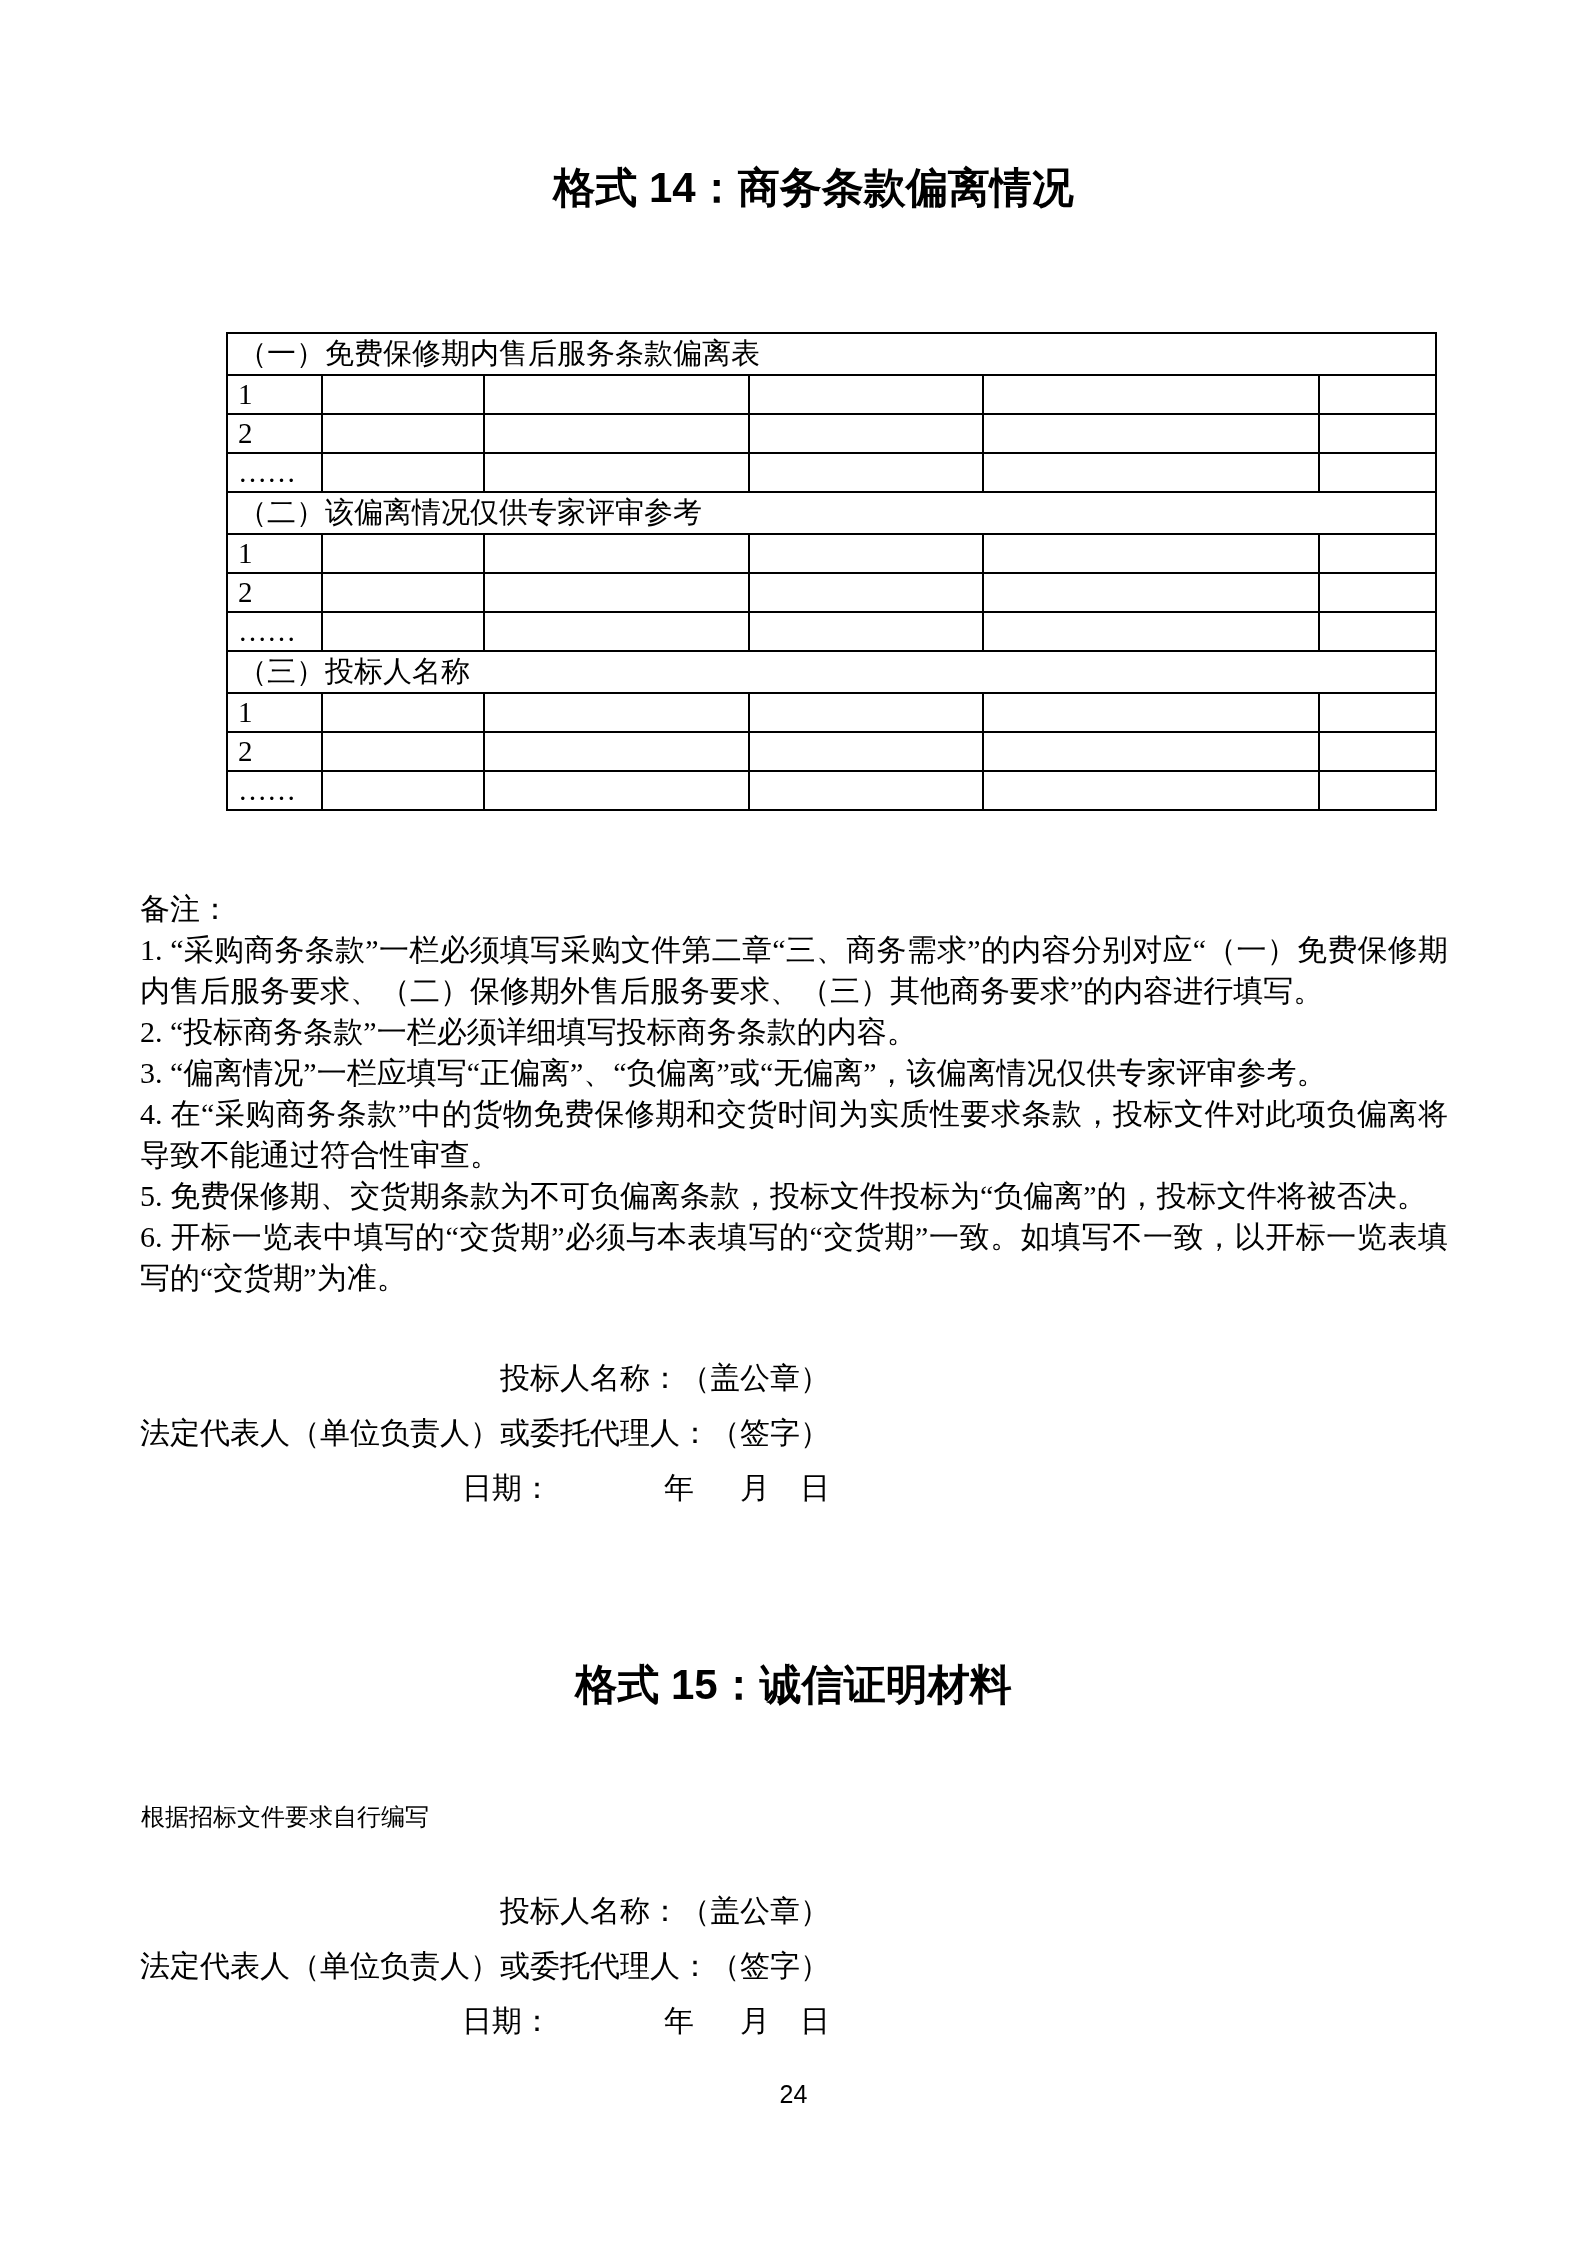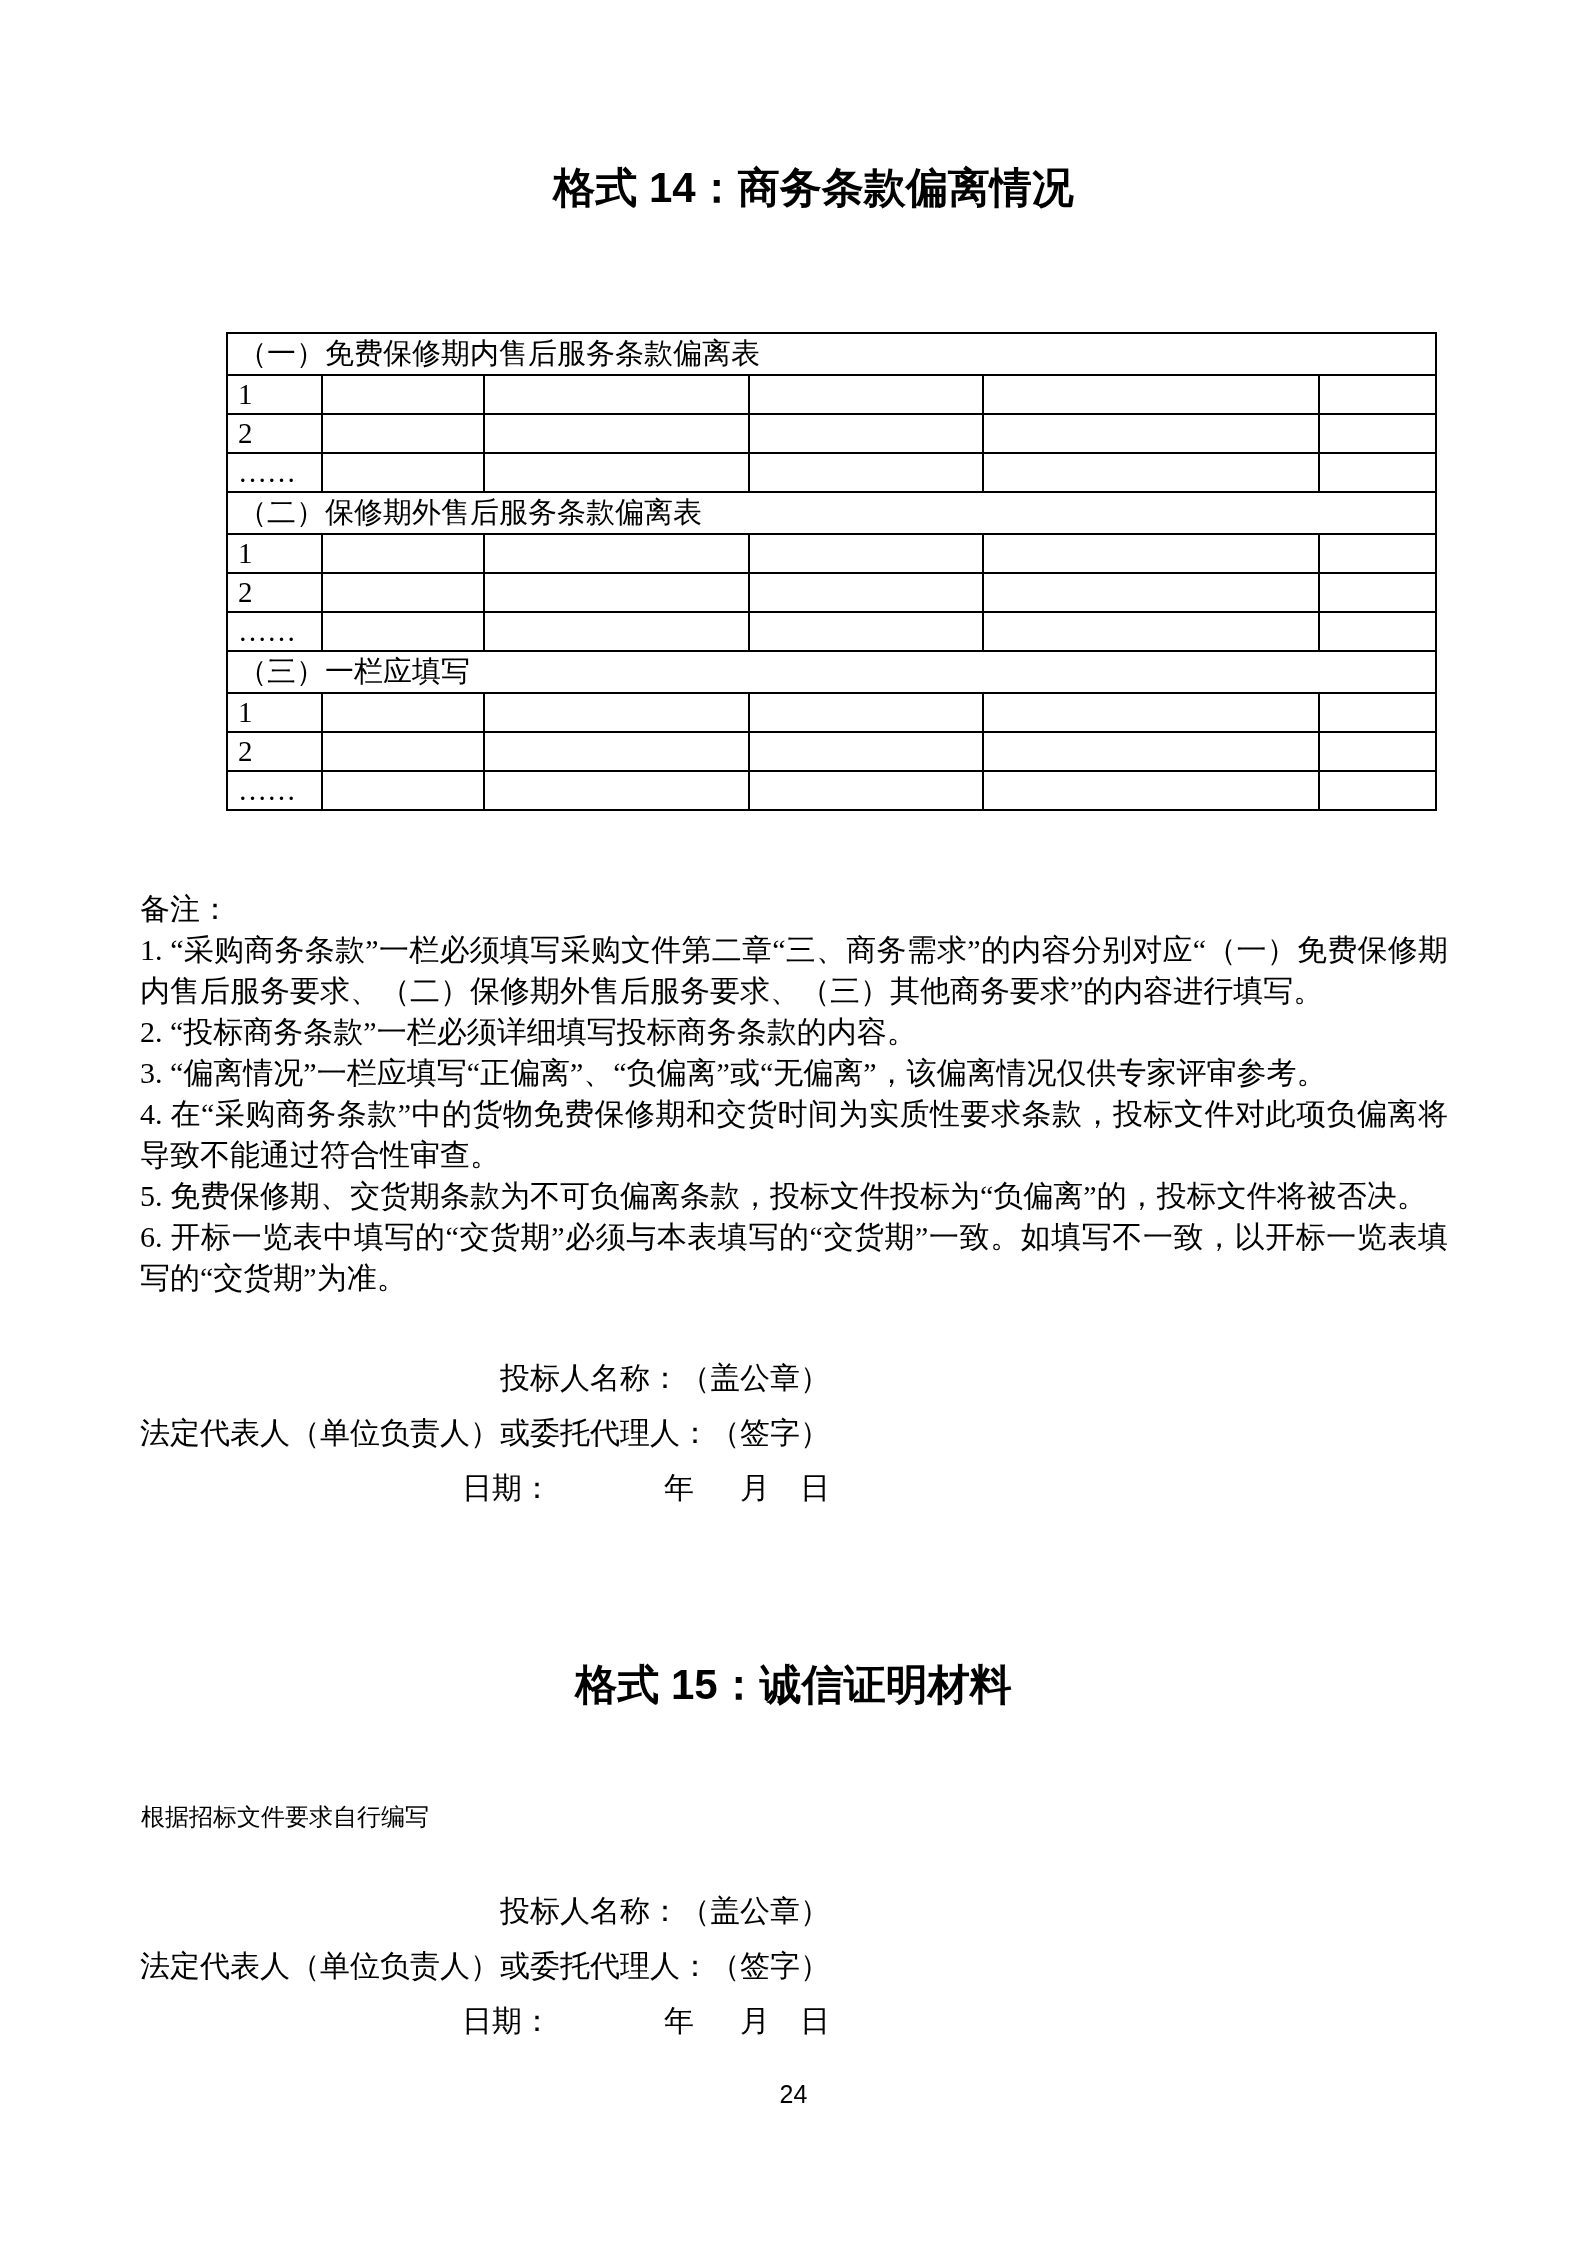--- a/index.html
+++ b/index.html
@@ -99,21 +99,21 @@
       <tr class="data-row">
         <td>……</td>
         <td></td>
         <td></td>
         <td></td>
         <td></td>
         <td></td>
       </tr>
 
       <tr class="sec-row">
-        <td colspan="6">（二）保修期外售后服务条款偏离表</td>
+        <td colspan="6">（二）该偏离情况仅供专家评审参考</td>
       </tr>
       <tr class="data-row">
         <td>1</td>
         <td></td>
         <td></td>
         <td></td>
         <td></td>
         <td></td>
       </tr>
       <tr class="data-row">
@@ -127,21 +127,21 @@
       <tr class="data-row">
         <td>……</td>
         <td></td>
         <td></td>
         <td></td>
         <td></td>
         <td></td>
       </tr>
 
       <tr class="sec-row">
-        <td colspan="6">（三）一栏应填写</td>
+        <td colspan="6">（三）投标人名称</td>
       </tr>
       <tr class="data-row">
         <td>1</td>
         <td></td>
         <td></td>
         <td></td>
         <td></td>
         <td></td>
       </tr>
       <tr class="data-row">

